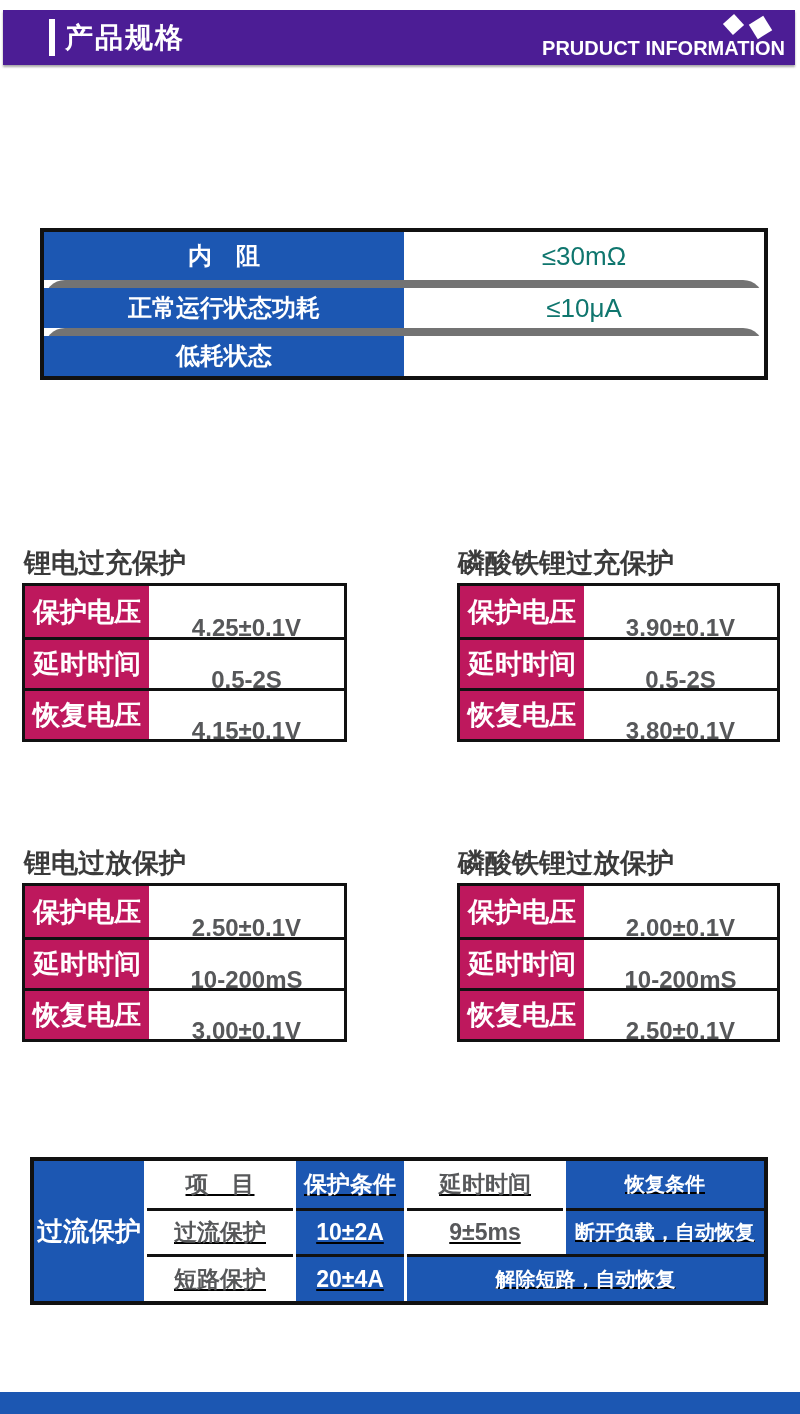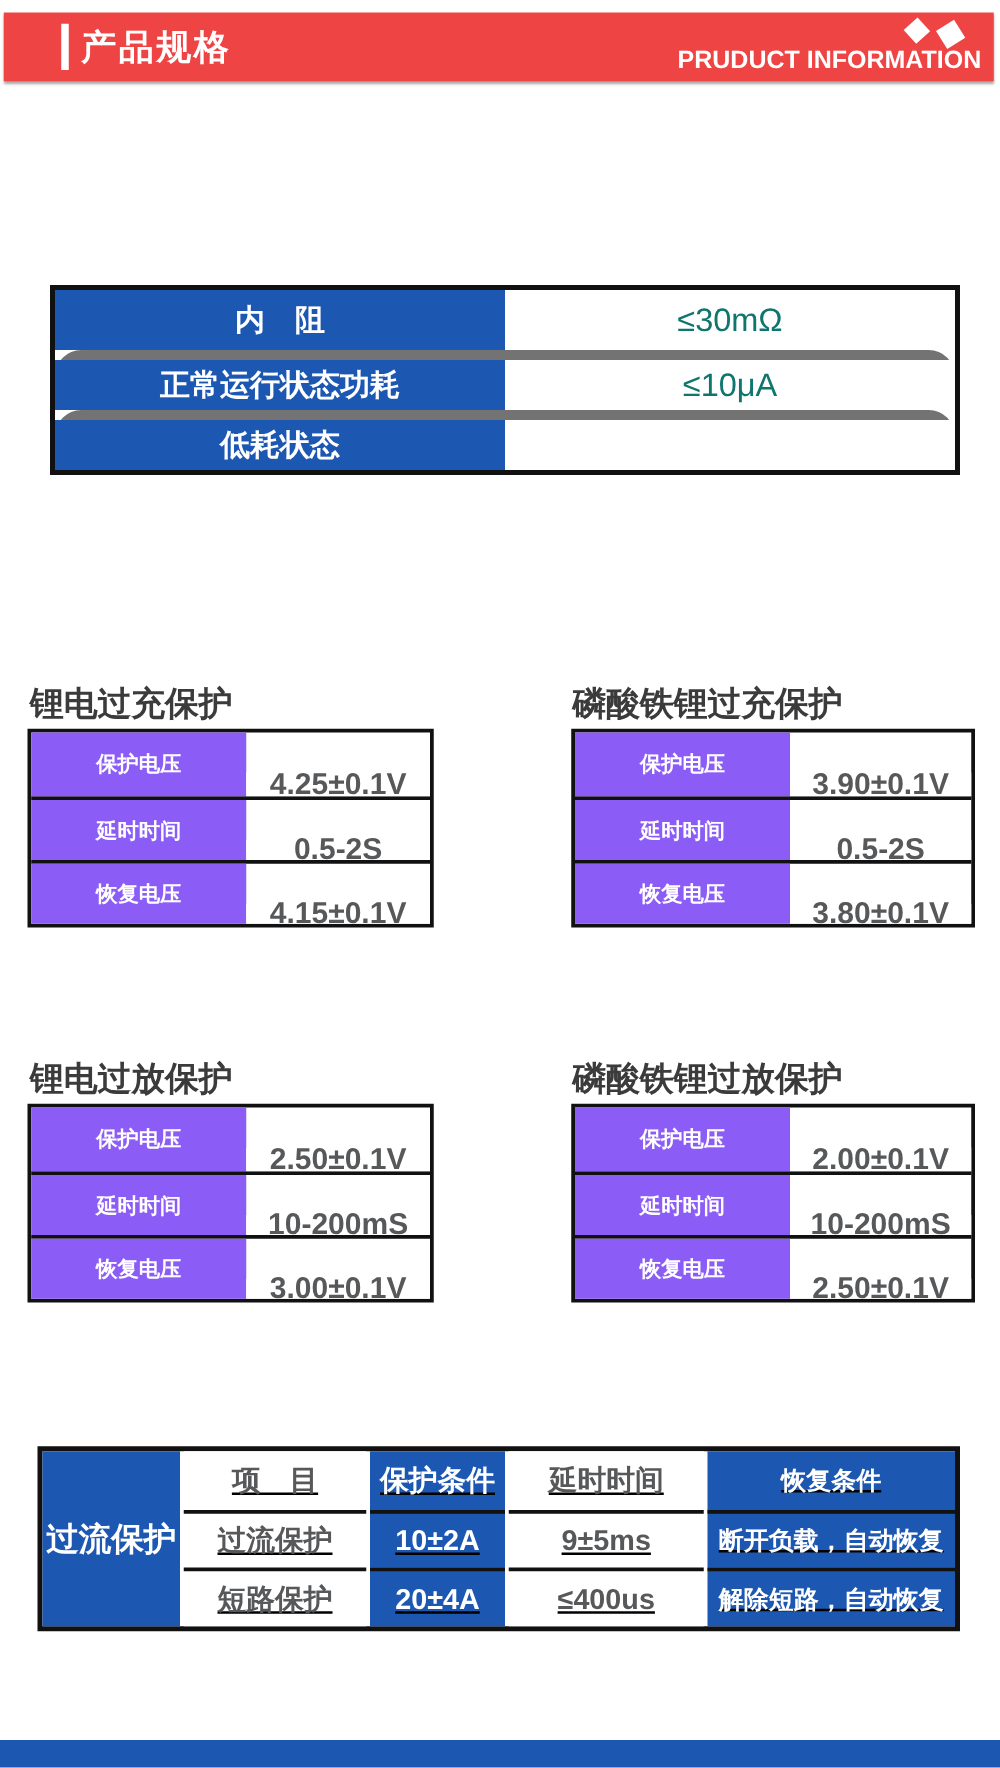--- a/index.html
+++ b/index.html
@@ -6,21 +6,21 @@
   html,body { background:#ffffff; }
   body {
     width:800px; height:1414px; position:relative;
     font-family:"Liberation Sans","DejaVu Sans",sans-serif;
     overflow:hidden;
   }
 
   
   .header {
     position:absolute; top:10px; left:3px; right:5px; height:55px;
-    background:#ef4444;
+    background:#4c1d95;
     box-shadow:0 2px 2px rgba(60,60,60,.45);
   }
   .accent-bar {
     position:absolute; left:46px; top:9px; width:6px; height:37px; background:#ffffff;
   }
   .header-title {
     position:absolute; left:62px; top:50%; transform:translateY(-50%);
     color:#ffffff; font-size:28px; font-weight:bold; letter-spacing:2px; white-space:nowrap;
   }
   .diamond { position:absolute; background:#ffffff; }
@@ -61,22 +61,22 @@
   .prot-table {
     position:absolute; border:3px solid #111111; background:#ffffff;
   }
   .p1 { left:22px;  top:583px; width:325px; }
   .p2 { left:457px; top:583px; width:323px; }
   .p3 { left:22px;  top:883px; width:325px; }
   .p4 { left:457px; top:883px; width:323px; }
   .prot-row { display:flex; height:51px; }
   .prot-row + .prot-row { border-top:3px solid #111111; }
   .prot-label {
-    width:172px; background:#8b5cf6; color:#ffffff;
-    font-size:17px; font-weight:bold;
+    width:124px; background:#be185d; color:#ffffff;
+    font-size:27px; font-weight:bold;
     display:flex; align-items:center; justify-content:center;
   }
   .prot-value {
     flex:1; background:#ffffff; color:#57585a;
     font-size:24px; font-weight:bold;
     display:flex; align-items:center; justify-content:center;margin-top:32px;
   }
 
   
   .oc-table {
@@ -210,19 +210,18 @@
     </div>
     <div class="oc-row">
       <div class="oc-cell c-white c-item">过流保护</div>
       <div class="oc-cell c-blue c-cond">10±2A</div>
       <div class="oc-cell c-white c-delay">9±5ms</div>
       <div class="oc-cell c-blue c-recover">断开负载，自动恢复</div>
     </div>
     <div class="oc-row">
       <div class="oc-cell c-white c-item">短路保护</div>
       <div class="oc-cell c-blue c-cond">20±4A</div>
-      <div class="oc-cell c-white c-delay">≤400us</div>
       <div class="oc-cell c-blue c-recover">解除短路，自动恢复</div>
     </div>
   </div>
 </div>
 
 <div class="footer"></div>
 
 </body></html>

